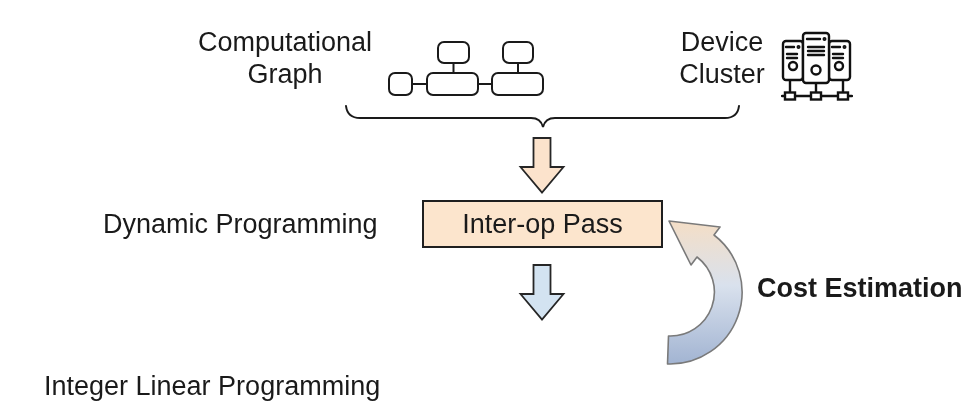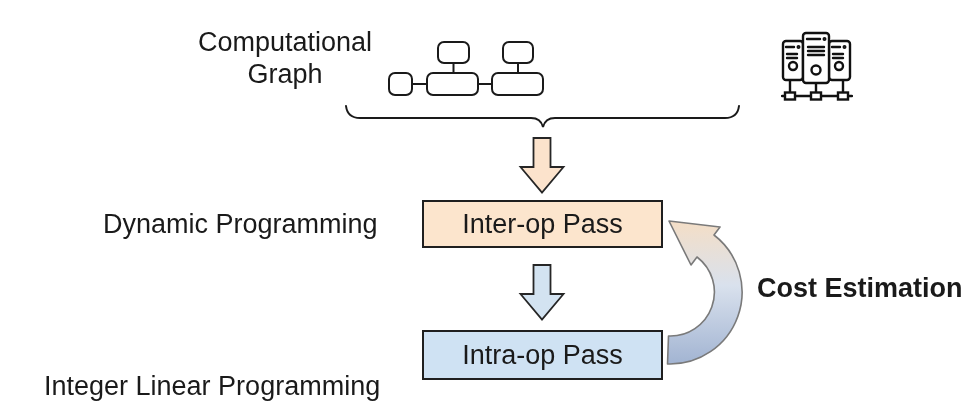--- a/index.html
+++ b/index.html
@@ -44,20 +44,22 @@
       <line x1="68.5" y1="25" x2="68.5" y2="35"></line>
       <line x1="133" y1="25" x2="133" y2="35"></line>
       <rect x="4" y="35" width="23" height="22" rx="6"></rect>
       <rect x="42" y="35" width="51" height="22" rx="6"></rect>
       <rect x="107" y="35" width="51" height="22" rx="6"></rect>
       <rect x="53" y="4" width="31" height="21" rx="6"></rect>
       <rect x="118" y="4" width="30" height="21" rx="6"></rect>
     </g>
   </svg>
 
+  <div class="abs label two-line" style="left:657px; top:26px; width:130px;">Device
+Cluster</div>
 
   <svg class="abs" style="left:781px; top:26px;" width="72" height="78" viewBox="0 0 72 78">
     <g fill="none" stroke="#111111" stroke-width="2.4" stroke-linecap="round">
 
       <line x1="1" y1="70" x2="71" y2="70"></line>
       <line x1="9" y1="54" x2="9" y2="70"></line>
       <line x1="35" y1="57" x2="35" y2="70"></line>
       <line x1="62" y1="54" x2="62" y2="70"></line>
 
       <rect x="2" y="15" width="20" height="39" rx="3" fill="#ffffff"></rect>
@@ -102,23 +104,20 @@
   <div class="pass-box" style="left: 422px; top: 200px; height: 48px; background-color: rgb(252, 229, 205); border-color: rgb(31, 31, 31);">
     <span>Inter-op Pass</span>
   </div>
 
   <div class="abs italic-label" style="left:103px; top:209px;">Dynamic Programming</div>
 
   <svg class="abs" style="left:515px; top:264px;" width="54" height="58" viewBox="0 0 54 58">
     <polygon points="18.5,1 35.5,1 35.5,30 48.5,30 27,55.5 5.5,30 18.5,30" stroke="#262626" stroke-width="1.8" stroke-linejoin="miter" fill="#d3e3f1"></polygon>
   </svg>
 
-  <div class="pass-box" style="left: 422px; top: 330px; height: 50px; background-color: rgb(207, 226, 243); border-color: rgb(31, 31, 31);">
-    <span>Intra-op Pass</span>
-  </div>
 
   <div class="abs italic-label" style="left:44px; top:338px;margin-top:33px;">Integer Linear Programming</div>
 
   <svg class="abs" style="left:655px; top:195px;" width="100" height="185" viewBox="0 0 100 185">
     <defs>
       <linearGradient id="costGrad" x1="0" y1="0" x2="0" y2="1">
         <stop offset="0%" stop-color="#f4dec6"></stop>
         <stop offset="45%" stop-color="#d9e1ed"></stop>
         <stop offset="100%" stop-color="#a2b4d2"></stop>
       </linearGradient>

